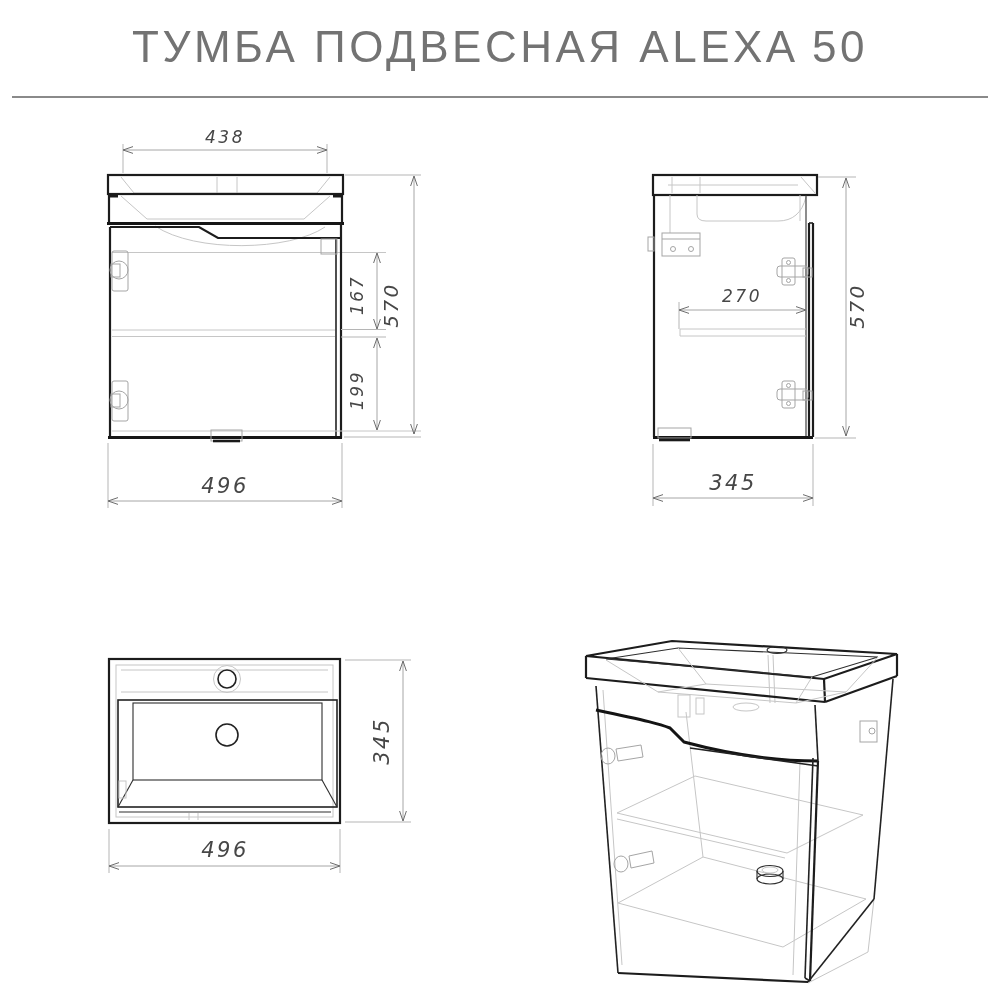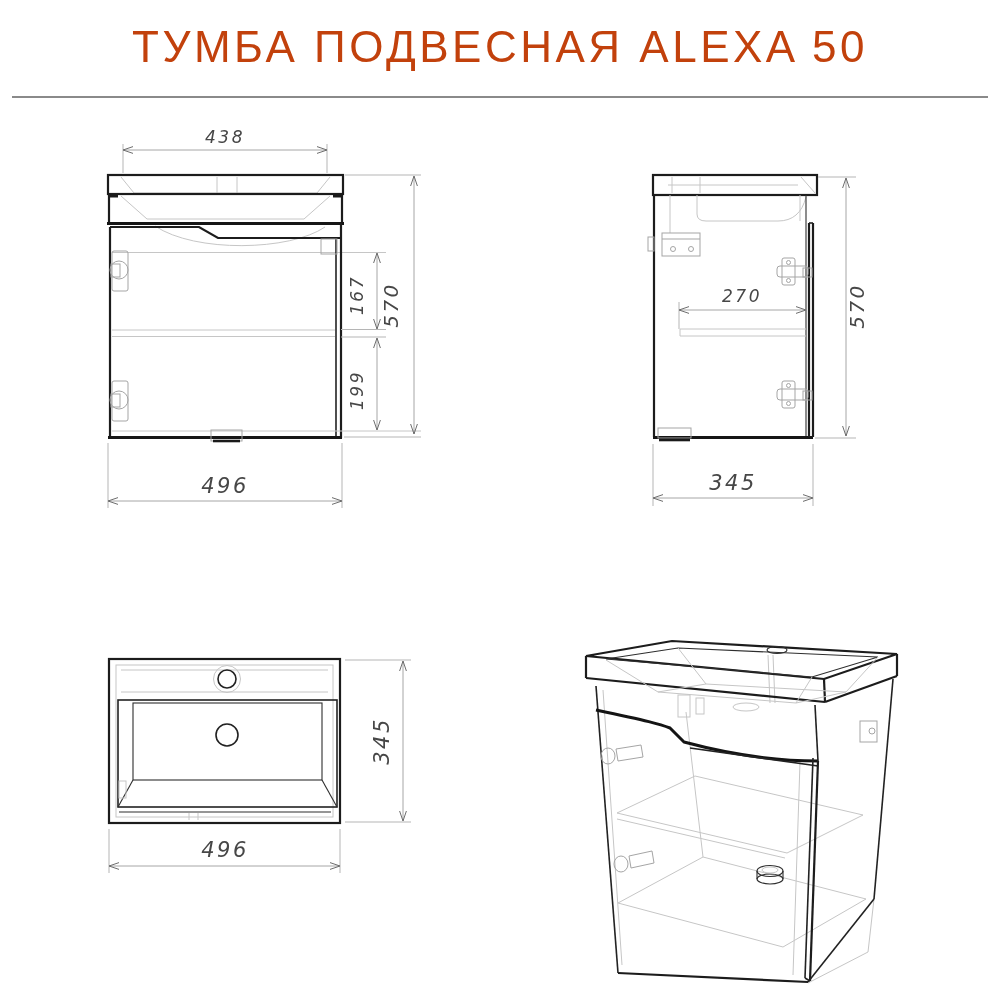--- a/index.html
+++ b/index.html
@@ -2,21 +2,21 @@
 <html><head>
 <meta charset="utf-8">
 <style>
   html,body{margin:0;padding:0;background:#f4f4f4;}
   .canvas{
     position:relative;width:1000px;height:1000px;background:#ffffff;
     font-family:"Liberation Sans", sans-serif;overflow:hidden;
   }
   .title{
     position:absolute;top:22px;left:0;width:1000px;text-align:center;
-    font-size:44px;font-weight:500;letter-spacing:3.5px;color:#c2410c;
+    font-size:44px;font-weight:500;letter-spacing:3.5px;color:#737373;
     font-family:"Liberation Sans", sans-serif;white-space:nowrap;
   }
   .divider{
     position:absolute;top:96px;left:12px;width:976px;height:0;
     border-top:2px solid #8a8a8a;
   }
   svg{position:absolute;top:0;left:0;}
   
   .d3{stroke:#161616;stroke-width:3;fill:none;}
   .d2{stroke:#1c1c1c;stroke-width:2.2;fill:none;}

